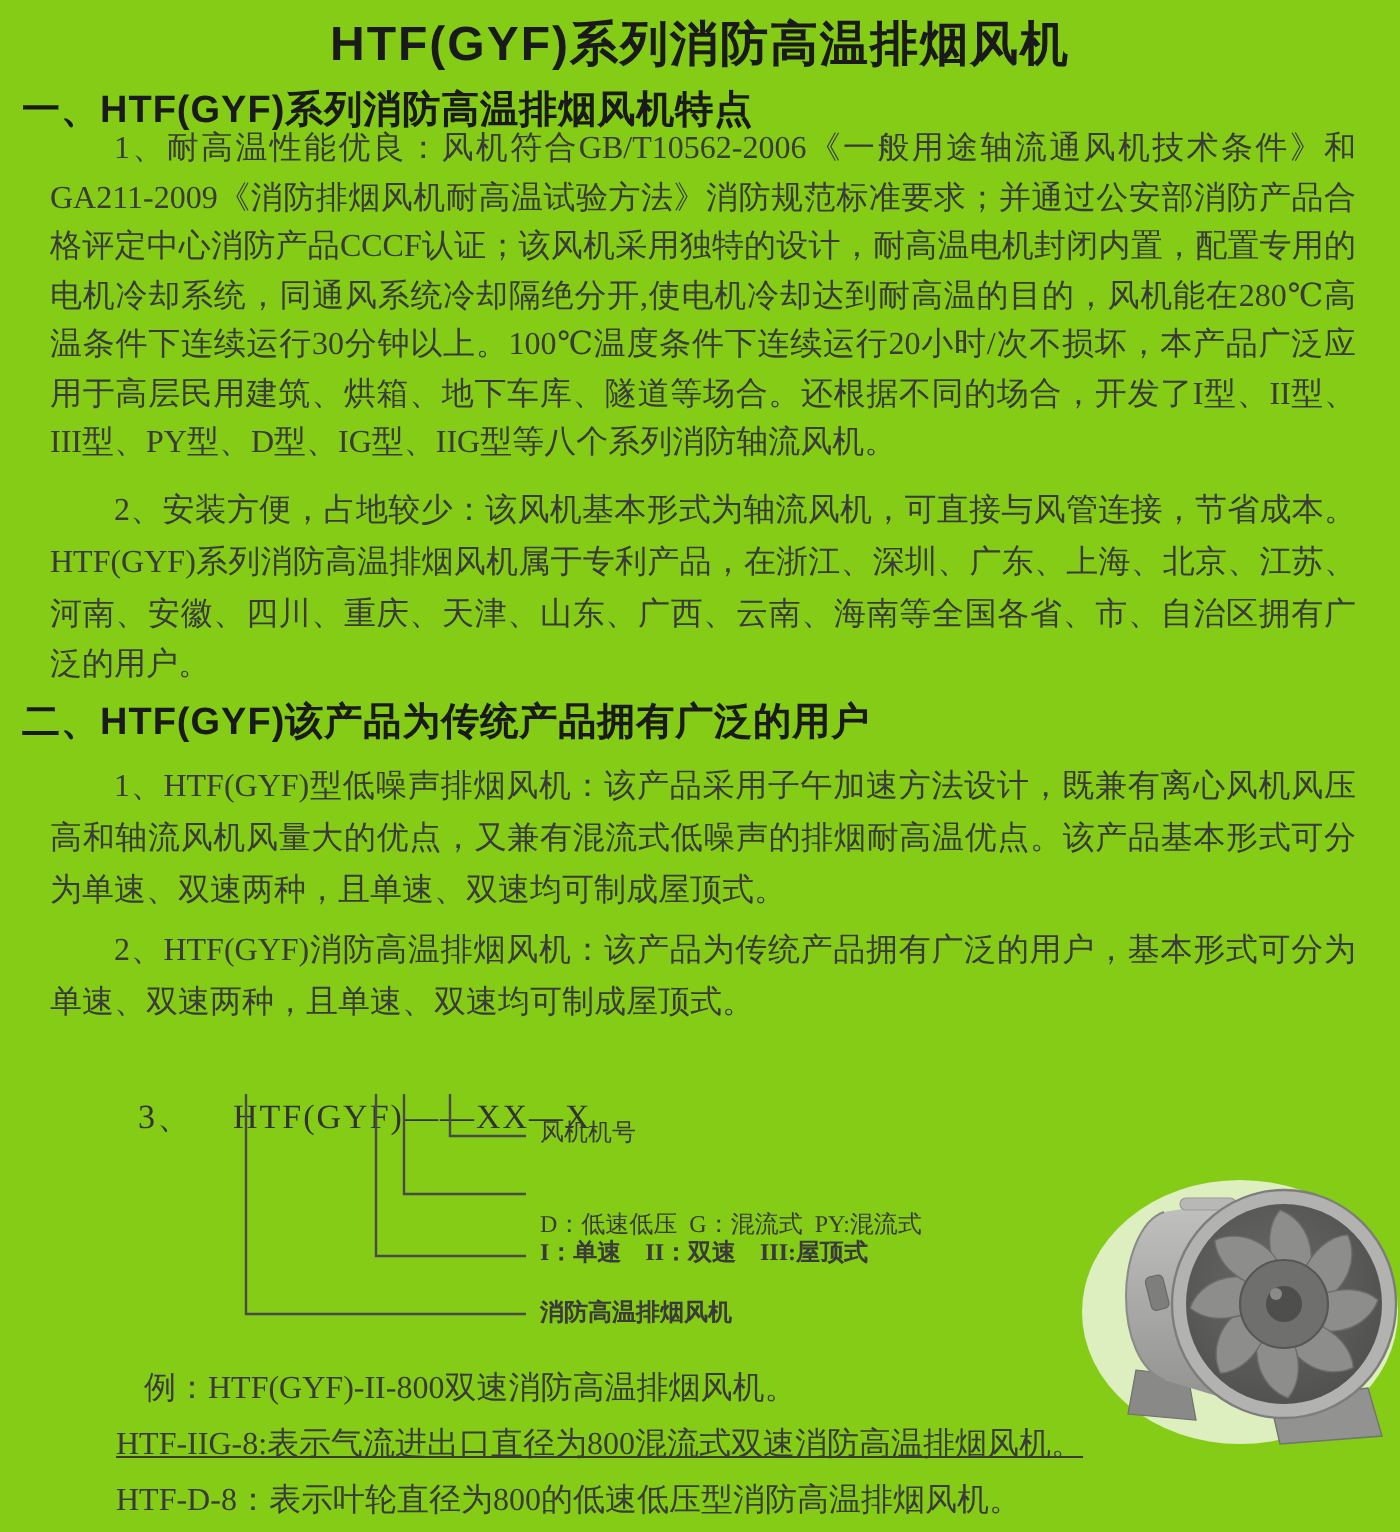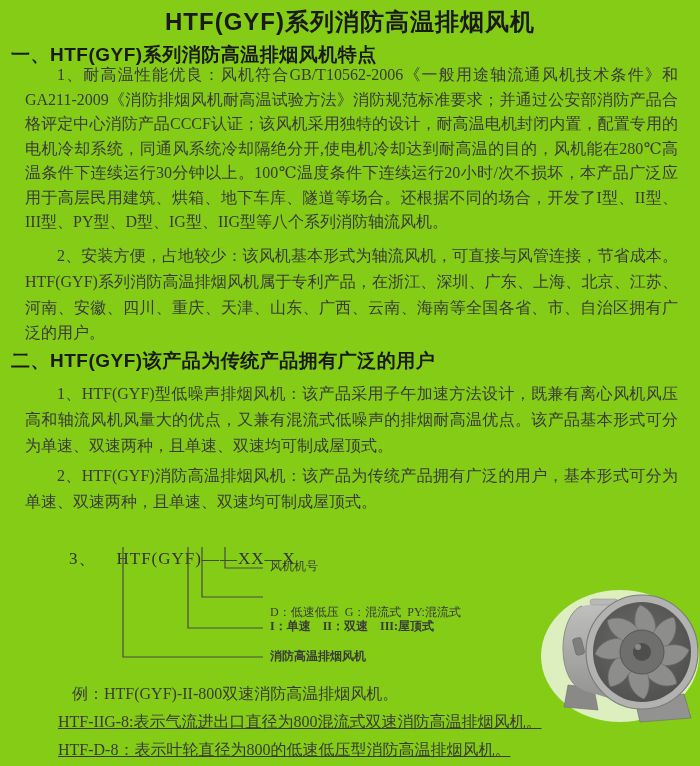--- a/index.html
+++ b/index.html
@@ -52,21 +52,21 @@
   }
   .callout-1{top:558px;}
   .callout-2{top:604px;}
   .callout-3{top:618px;font-weight:bold;}
   .callout-4{top:648px;font-weight:bold;}
   .example{
     position:absolute;font-size:16px;color:#3a3a3a;white-space:pre;
   }
   .example-1{left:48px;top:684px;margin-left:24px;}
   .example-2{left:58px;top:712px;text-decoration:underline;}
-  .example-3{left:58px;top:740px;text-decoration:underline;}
+  .example-3{left:58px;top:740px;}
   .fan-photo{
     position:absolute;left:540px;top:590px;width:160px;height:136px;
   }
 </style>
 </head>
 <body>
 
 <div class="page">
 
   <div class="doc-title">HTF(GYF)系列消防高温排烟风机</div>

